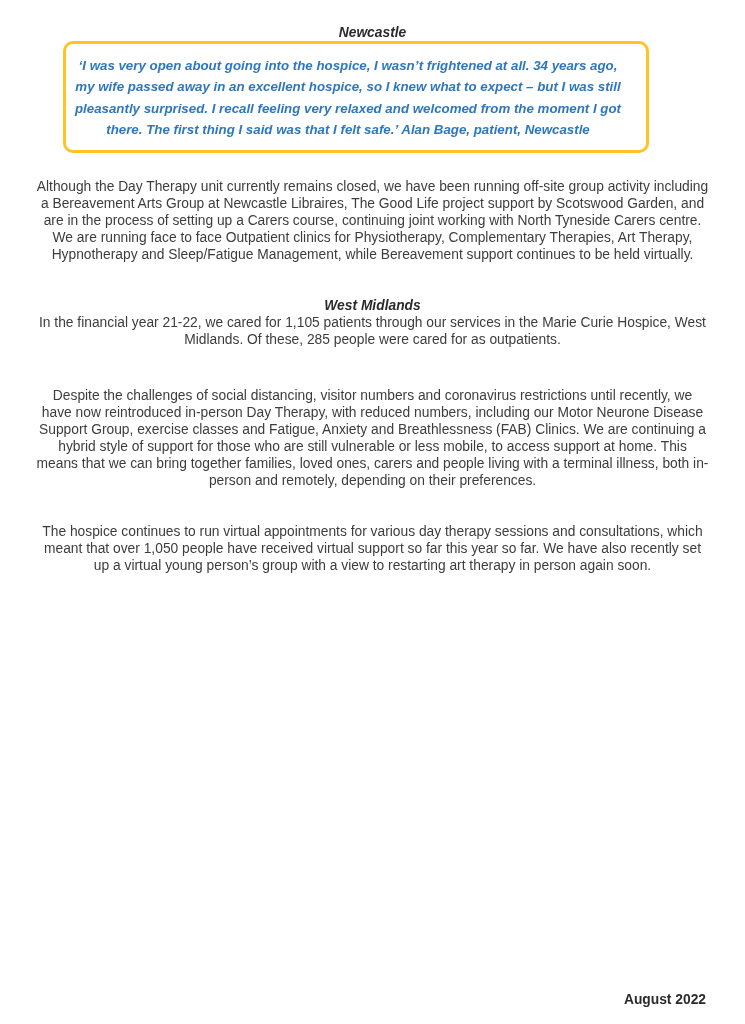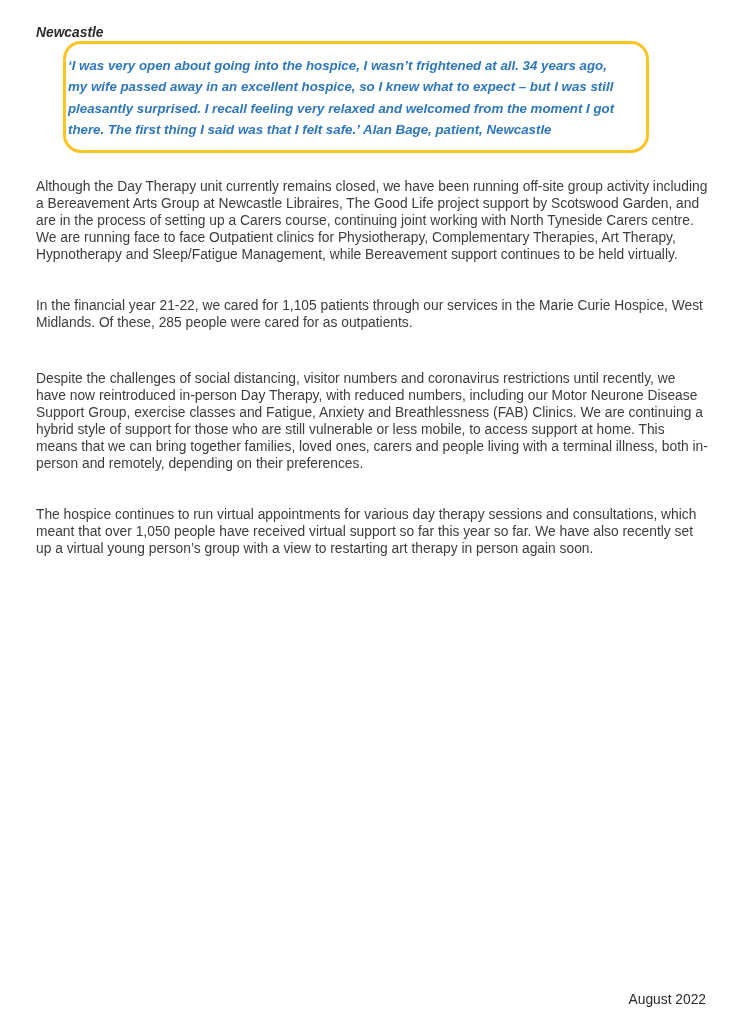--- a/index.html
+++ b/index.html
@@ -9,78 +9,80 @@
     height: 1024px;
     position: relative;
     font-family: "Liberation Sans", sans-serif;
     color: var(--body-text, #3d3d3d);
     overflow: hidden;
   }
   .page {
     position: absolute;
     inset: 0;
     padding: 24px 36px 0 36px;
+    text-align: center;
   }
   .section-heading {
     font-size: 13.8px;
     line-height: 17px;
     font-weight: bold;
     font-style: italic;
     color: var(--heading-text, #2b2b2b);
   }
   .para {
     font-size: 13.8px;
     line-height: 17px;
     margin-bottom: 17px;
   }
   .para.intro { margin-bottom: 22px; }
   .quote-box {
     margin: 0 0 25px 27px;
     width: 586px;
     border: 3px solid var(--quote-border, #ffc325);
-    border-radius: 18px;
+    border-radius: 10px;
     padding: 11px 18px 10px 2px;
     background: #ffffff;
   }
   .quote-text {
     font-size: 13.3px;
     line-height: 21.3px;
     font-style: italic;
     font-weight: 600;
     color: var(--quote-text, #2e77be);
   }
   .quote-attribution {
     font-weight: 800;
   }
   .spacer-line { height: 17px; }
   .footer {
     position: absolute;
     right: 39px;
     bottom: 17px;
     font-size: 13.8px;
-    font-weight: normal;
+    font-weight: bold;
     color: var(--heading-text, #2b2b2b);
   }
 </style>
 </head>
 <body>
 
 <div class="page">
 
   <h3 class="section-heading">Newcastle</h3>
 
 
   <div class="quote-box">
     <p class="quote-text"><span>‘I was very open about going into the hospice, I wasn’t frightened at all. 34 years ago, my wife passed away in an excellent hospice, so I knew what to expect – but I was still pleasantly surprised. I recall feeling very relaxed and welcomed from the moment I got there. The first thing I said was that I felt safe.’ </span> <span class="quote-attribution">Alan Bage, patient, Newcastle</span></p>
   </div>
 
   <p class="para">Although the Day Therapy unit currently remains closed, we have been running off-site group activity including a Bereavement Arts Group at Newcastle Libraires, The Good Life project support by Scotswood Garden, and are in the process of setting up a Carers course, continuing joint working with North Tyneside Carers centre. We are running face to face Outpatient clinics for Physiotherapy, Complementary Therapies, Art Therapy, Hypnotherapy and Sleep/Fatigue Management, while Bereavement support continues to be held virtually.</p>
 
   <div class="spacer-line"></div>
 
+  <h3 class="section-heading">West Midlands</h3>
 
   <p class="para intro">In the financial year 21-22, we cared for 1,105 patients through our services in the Marie Curie Hospice, West Midlands. Of these, 285 people were cared for as outpatients.</p>
 
   <div class="spacer-line"></div>
 
   <p class="para">Despite the challenges of social distancing, visitor numbers and coronavirus restrictions until recently, we have now reintroduced in-person Day Therapy, with reduced numbers, including our Motor Neurone Disease Support Group, exercise classes and Fatigue, Anxiety and Breathlessness (FAB) Clinics. We are continuing a hybrid style of support for those who are still vulnerable or less mobile, to access support at home. This means that we can bring together families, loved ones, carers and people living with a terminal illness, both in-person and remotely, depending on their preferences.</p>
 
   <div class="spacer-line"></div>
 
   <p class="para">The hospice continues to run virtual appointments for various day therapy sessions and consultations, which meant that over 1,050 people have received virtual support so far this year so far. We have also recently set up a virtual young person’s group with a view to restarting art therapy in person again soon.</p>

